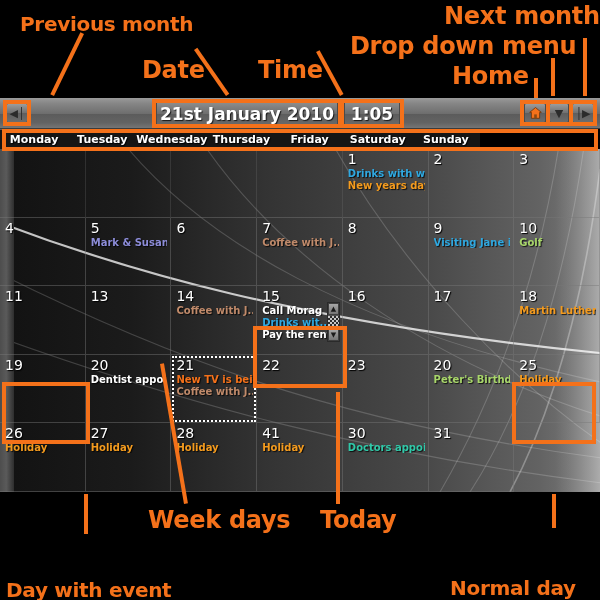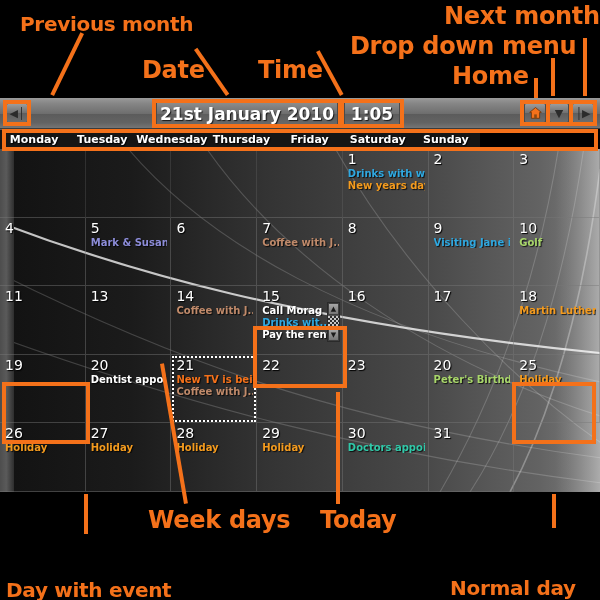--- a/index.html
+++ b/index.html
@@ -299,21 +299,21 @@
         </div>
         <div class="cell">
           <div class="daynum">27</div>
           <div class="ev" style="color: rgb(244, 155, 30);">Holiday</div>
         </div>
         <div class="cell">
           <div class="daynum">28</div>
           <div class="ev" style="color: rgb(244, 155, 30);">Holiday</div>
         </div>
         <div class="cell">
-          <div class="daynum">29</div>
+          <div class="daynum">41</div>
           <div class="ev" style="color: rgb(244, 155, 30);">Holiday</div>
         </div>
         <div class="cell">
           <div class="daynum">30</div>
           <div class="ev" style="color: rgb(48, 200, 168);">Doctors appoi...</div>
         </div>
         <div class="cell">
           <div class="daynum">31</div>
         </div>
       </div>

